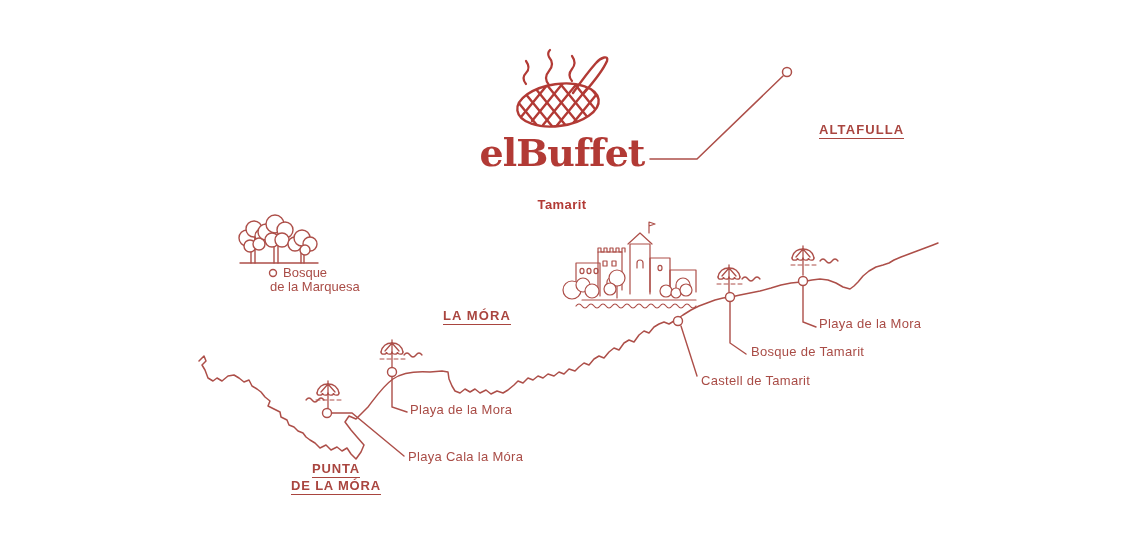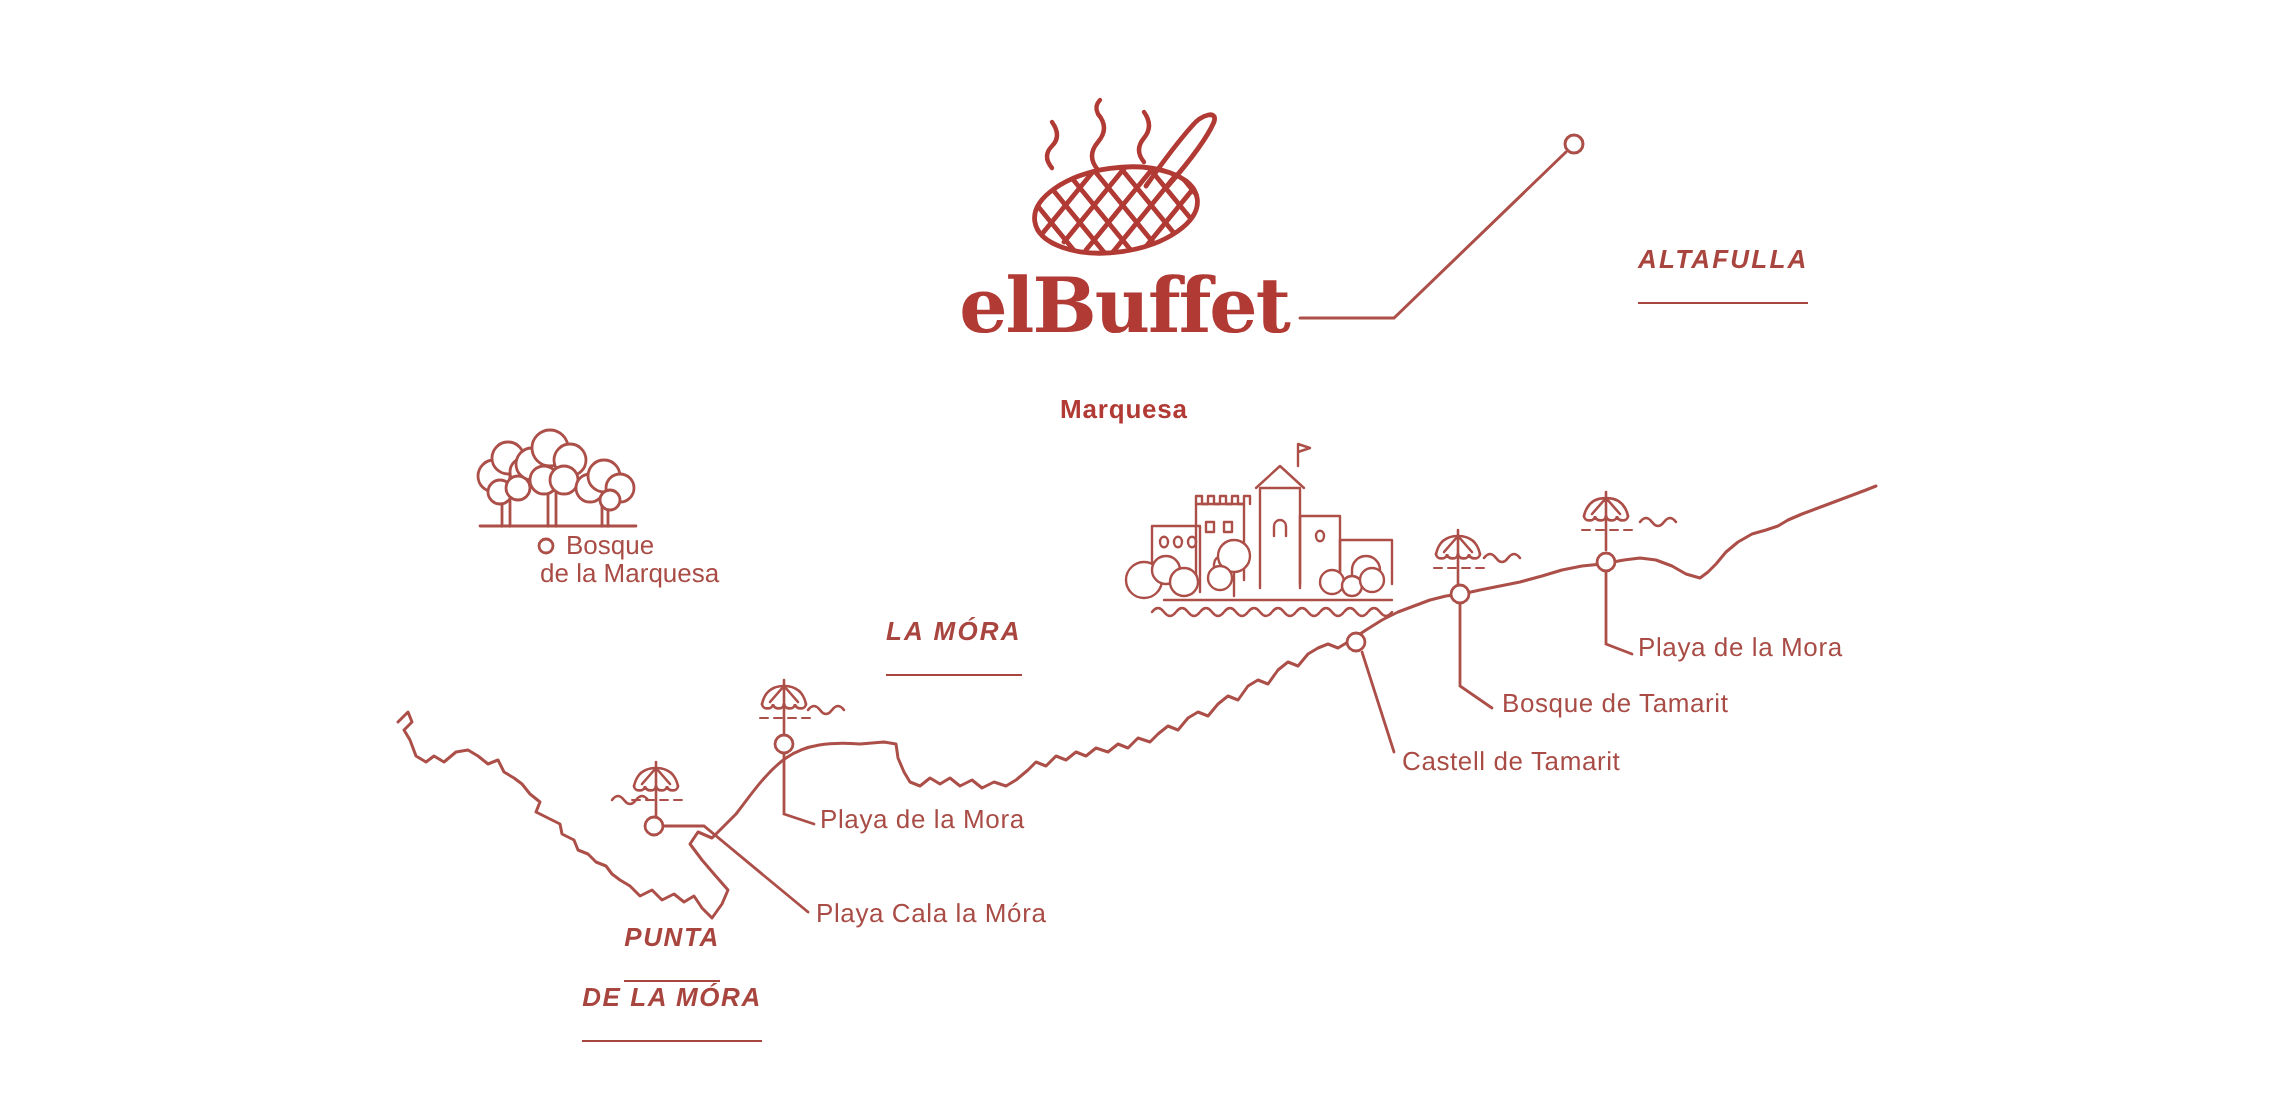--- a/index.html
+++ b/index.html
@@ -1,21 +1,21 @@
 <!DOCTYPE html>
 <html><head>
 <meta charset="utf-8">
 <style>
   html,body{margin:0;padding:0;background:#fff;}
   #canvas{position:relative;width:1140px;height:552px;background:#ffffff;overflow:hidden;
           font-family:"Liberation Sans",sans-serif;}
   svg{position:absolute;left:0;top:0;}
   .lbl{position:absolute;color:#a94c46;font-size:13px;letter-spacing:.3px;white-space:nowrap;}
   .hdr{position:absolute;color:#a9453f;font-size:13px;font-weight:bold;letter-spacing:1.1px;white-space:nowrap;}
-  .hdr .u, .punta .u{display:inline-block;border-bottom:1.4px solid #a9453f;padding-bottom:14px;font-style:italic;}
+  .hdr .u, .punta .u{display:inline-block;border-bottom:1.4px solid #a9453f;padding-bottom:1px;}
   .punta{position:absolute;left:286px;top:461px;width:100px;text-align:center;color:#a9453f;
          font-size:13px;font-weight:bold;letter-spacing:.8px;line-height:15px;}
   .logo-name{position:absolute;left:452px;top:130px;width:220px;text-align:center;color:#b23a35;
              font-family:"DejaVu Serif",serif;font-weight:bold;font-size:38px;letter-spacing:-1px;}
   .logo-sub{position:absolute;left:452px;top:170px;width:220px;text-align:center;color:#b23a35;
             font-family:"DejaVu Serif",serif;font-weight:bold;font-size:19px;letter-spacing:0px;}
   .logo-tag{position:absolute;left:452px;top:197px;width:220px;text-align:center;color:#b23a35;
             font-size:13px;font-weight:bold;letter-spacing:.4px;}
   .bosque{position:absolute;left:283px;top:266px;color:#a94c46;font-size:13px;line-height:14px;white-space:nowrap;}
   .bosque .l2{margin-left:-13px;}
@@ -154,21 +154,21 @@
       <path d="M803,286 V322 L816,327"></path>
       <circle cx="327" cy="413" r="4.5" fill="#fff"></circle>
       <circle cx="392" cy="372" r="4.5" fill="#fff"></circle>
       <circle cx="678" cy="321" r="4.5" fill="#fff"></circle>
       <circle cx="730" cy="297" r="4.5" fill="#fff"></circle>
       <circle cx="803" cy="281" r="4.5" fill="#fff"></circle>
     </g>
   </svg>
 
   <div class="logo-name">elBuffet</div>
-  <div class="logo-tag">Marquesa</div>
+  <div class="logo-tag">Tamarit</div>
 
   <div class="hdr" style="left:819px;top:122px;"><span class="u">ALTAFULLA</span></div>
   <div class="hdr" style="left:443px;top:308px;"><span class="u">LA MÓRA</span></div>
   <div class="punta">
     <span class="u">PUNTA</span><br>
     <span class="u">DE LA MÓRA</span>
   </div>
 
   <div class="bosque">
     <div>Bosque</div>

